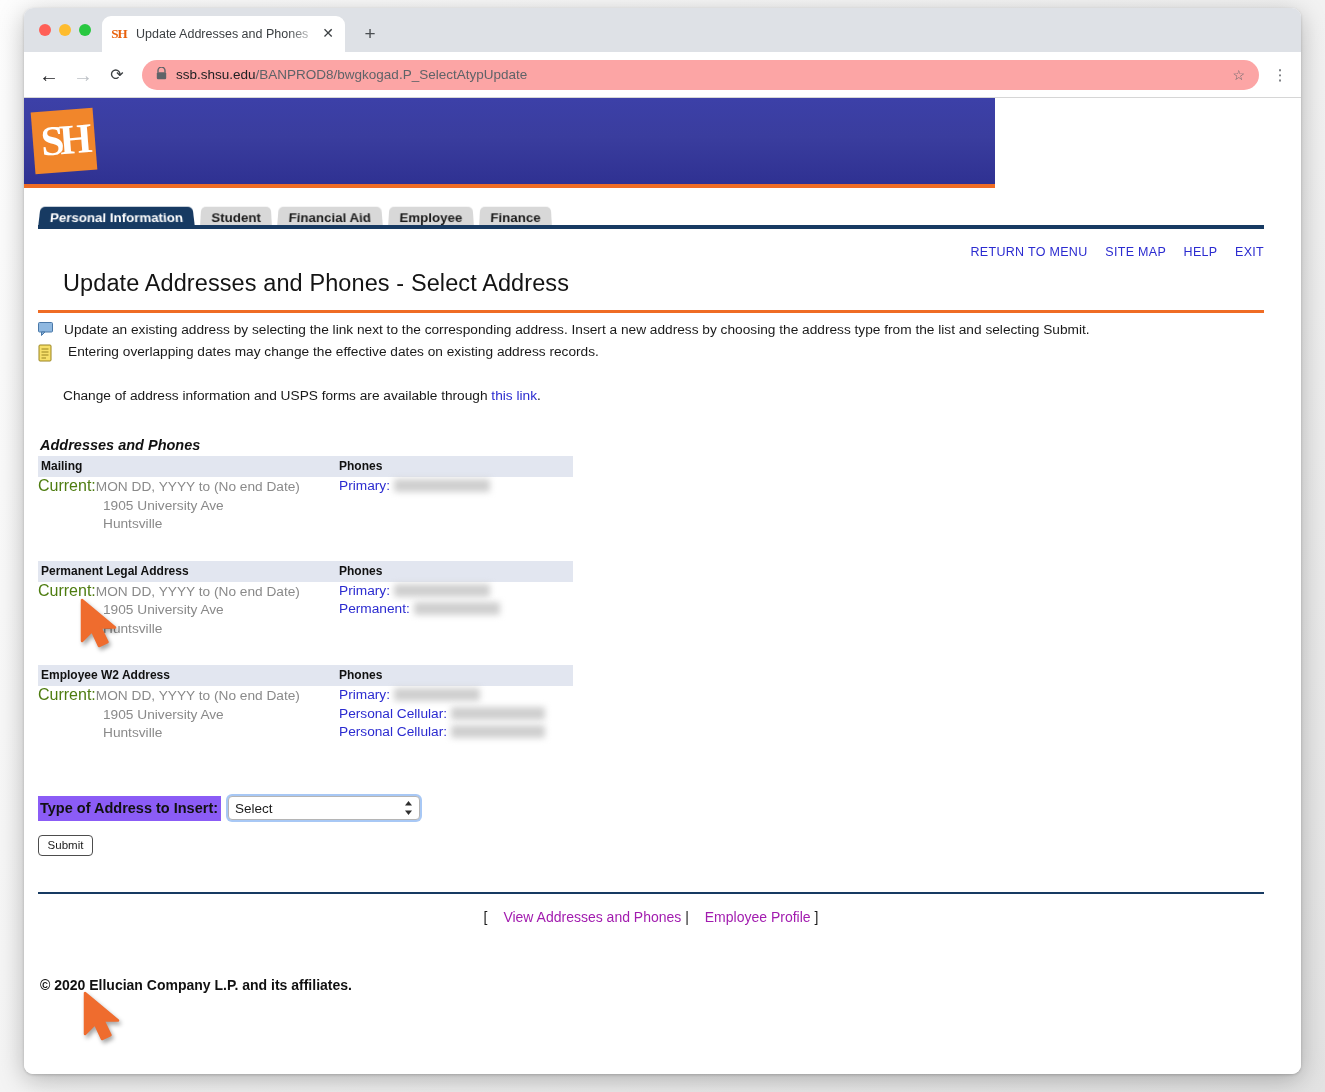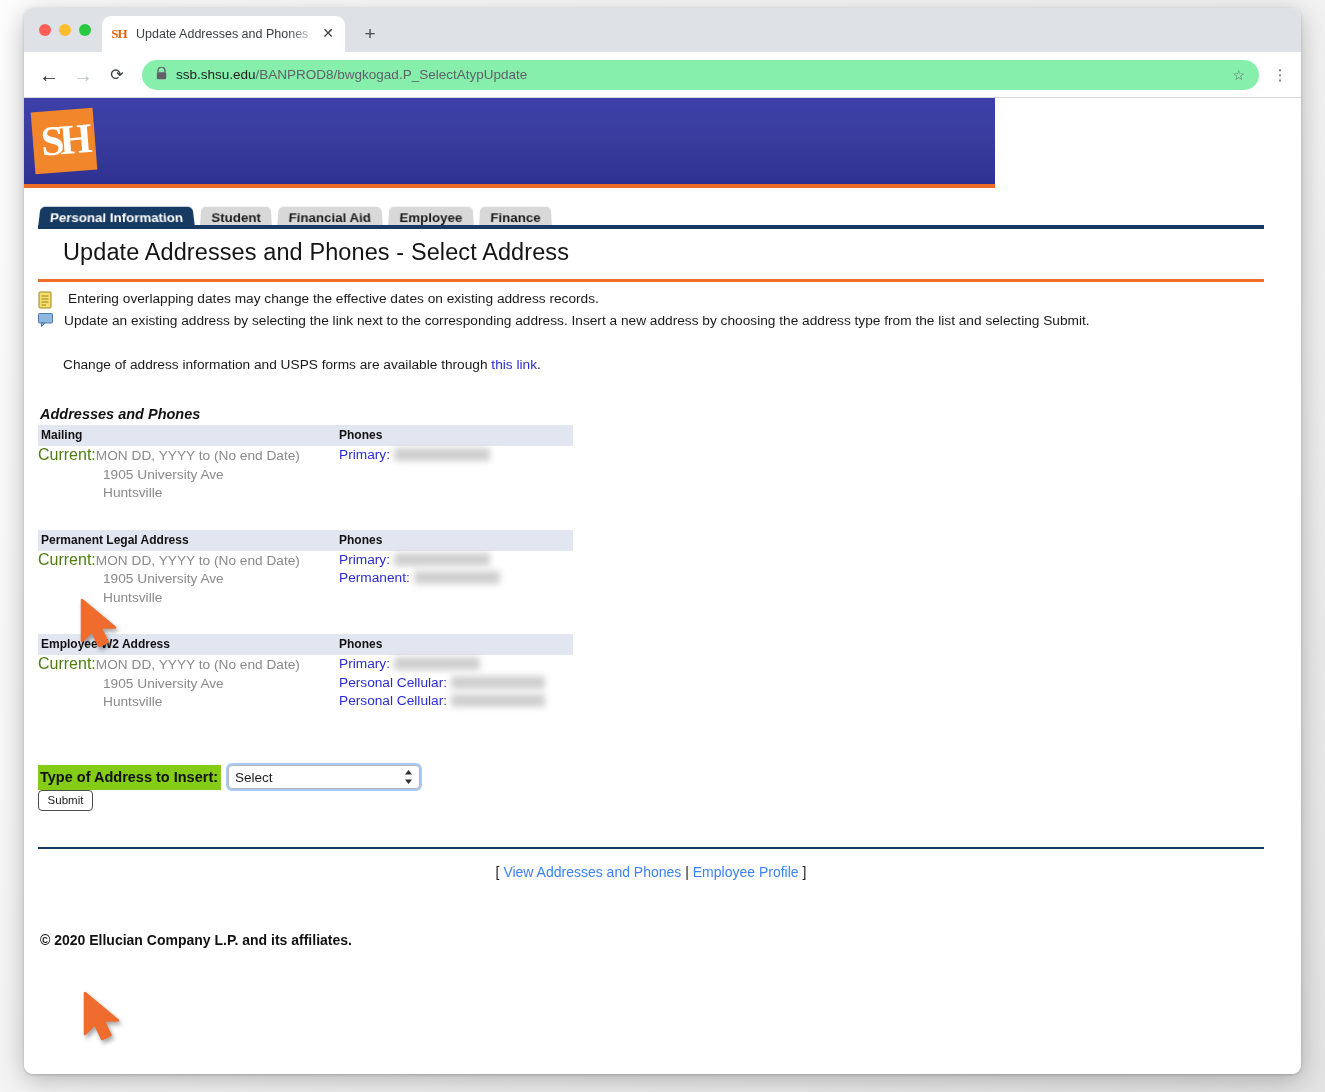--- a/index.html
+++ b/index.html
@@ -94,21 +94,21 @@
     font-size: 17px; line-height: 30px; text-align: center;
     color: #3c4043;
   }
   .navbtn.back { color: #202124; font-size: 20px; }
   .navbtn.fwd { color: #bdc1c6; font-size: 20px; }
   .navbtn.reload { font-size: 16px; color: #3c4043; }
   .omnibox {
     flex: 1 1 auto;
     height: 30px;
     margin-left: 6px; margin-right: 10px;
-    background: #86efac;
+    background: #fca5a5;
     border-radius: 15px;
     display: flex; align-items: center;
     padding: 0 14px;
   }
   .lock {
     font-size: 11px; color: #5f6368;
     margin-right: 9px;
   }
   .url { font-size: 13.5px; color: #5f6368; white-space: nowrap; }
   .url b { color: #202124; font-weight: 400; }
@@ -313,21 +313,21 @@
 
   
   .form-row {
     margin-top: 53px;
     display: flex; align-items: center;
   }
   .form-label {
     font-size: 14.5px;
     font-weight: bold;
     color: #111;
-    background: #84cc16;
+    background: #8b5cf6;
     padding: 3px 3px 3px 2px;
     line-height: 19px;
   }
   .selectbox {
     margin-left: 7px;
     width: 192px; height: 24px;
     background: #ffffff;
     border: 1px solid #b5b5b5;
     border-radius: 4px;
     box-shadow: 0 0 0 2px #a8c8f5;
@@ -337,20 +337,21 @@
     color: #1b1b1b;
     position: relative;
   }
   .sel-arrows {
     position: absolute; right: 6px; top: 3px;
     font-size: 9px; line-height: 9px;
     color: #2f2f2f; text-align: center;
   }
 
   .submit-btn {
+    margin-top: 14px;
     width: 55px; height: 21px;
     background: #ffffff;
     border: 1px solid #4d4d4d;
     border-radius: 4px;
     font-size: 11.5px;
     color: #1b1b1b;
     display: flex; align-items: center; justify-content: center;
     font-family: "Liberation Sans", sans-serif;
   }
 
@@ -358,21 +359,21 @@
     margin-top: 36px;
     height: 2px;
     background: #173a62;
   }
   .footer-links {
     margin-top: 15px;
     text-align: center;
     font-size: 14px;
     color: #1b1b1b;
   }
-  .footer-links a { color: #3b82f6; text-decoration: none; }
+  .footer-links a { color: #a21caf; text-decoration: none; margin-left: 12px; }
   .footer-links .sep { color: #1b1b1b; }
   .copyright {
     margin: 52px 0 0 2px;
     font-size: 14px;
     font-weight: bold;
     color: #111;
   }
 
   
   .cursor {
@@ -450,46 +451,52 @@
         <span>Employee</span>
       </div>
       <div class="navtab">
         <span>Finance</span>
       </div>
       <div class="tabs-underline"></div>
     </div>
 
     <div class="content">
 
+      <div class="toplinks">
+        <a href="#">RETURN TO MENU</a>
+        <a href="#">SITE MAP</a>
+        <a href="#">HELP</a>
+        <a href="#">EXIT</a>
+      </div>
 
       <h1 class="page-title">Update Addresses and Phones - Select Address</h1>
 
       <div class="rule-orange"></div>
 
       <div class="info-rows">
+        <div class="info-row">
+          <span class="ico">
+            <svg width="15" height="14" viewBox="0 0 15 14" aria-hidden="true">
+              <rect x="0.5" y="0.5" width="14" height="9.5" rx="1" fill="#8fb8e0" stroke="#4a78a8"></rect>
+              <path d="M3.5 10 L3.5 13.5 L7 10 Z" fill="#8fb8e0" stroke="#4a78a8"></path>
+            </svg>
+          </span>
+          <span class="note-text">Update an existing address by selecting the link next to the corresponding address. Insert a new address by choosing the address type from the list and selecting Submit.</span>
+        </div>
         <div class="info-row note-row2">
           <span class="ico">
             <svg width="14" height="18" viewBox="0 0 14 18" aria-hidden="true">
               <rect x="1" y="1" width="12" height="16" rx="1" fill="#f7e06a" stroke="#9a8420"></rect>
               <line x1="3.5" y1="5" x2="10.5" y2="5" stroke="#9a8420" stroke-width="1"></line>
               <line x1="3.5" y1="8" x2="10.5" y2="8" stroke="#9a8420" stroke-width="1"></line>
               <line x1="3.5" y1="11" x2="10.5" y2="11" stroke="#9a8420" stroke-width="1"></line>
               <line x1="3.5" y1="14" x2="8" y2="14" stroke="#9a8420" stroke-width="1"></line>
             </svg>
           </span>
           <span class="note-text">Entering overlapping dates may change the effective dates on existing address records.</span>
-        </div>
-        <div class="info-row">
-          <span class="ico">
-            <svg width="15" height="14" viewBox="0 0 15 14" aria-hidden="true">
-              <rect x="0.5" y="0.5" width="14" height="9.5" rx="1" fill="#8fb8e0" stroke="#4a78a8"></rect>
-              <path d="M3.5 10 L3.5 13.5 L7 10 Z" fill="#8fb8e0" stroke="#4a78a8"></path>
-            </svg>
-          </span>
-          <span class="note-text">Update an existing address by selecting the link next to the corresponding address. Insert a new address by choosing the address type from the list and selecting Submit.</span>
         </div>
       </div>
 
       <div class="usps"><span>Change of address information and USPS forms are available through </span><a href="#">this link</a><span>.</span></div>
 
       <div class="sect-title">Addresses and Phones</div>
 
       <div class="addr-block">
         <div class="addr-head">
           <div class="col-a">Mailing</div>

